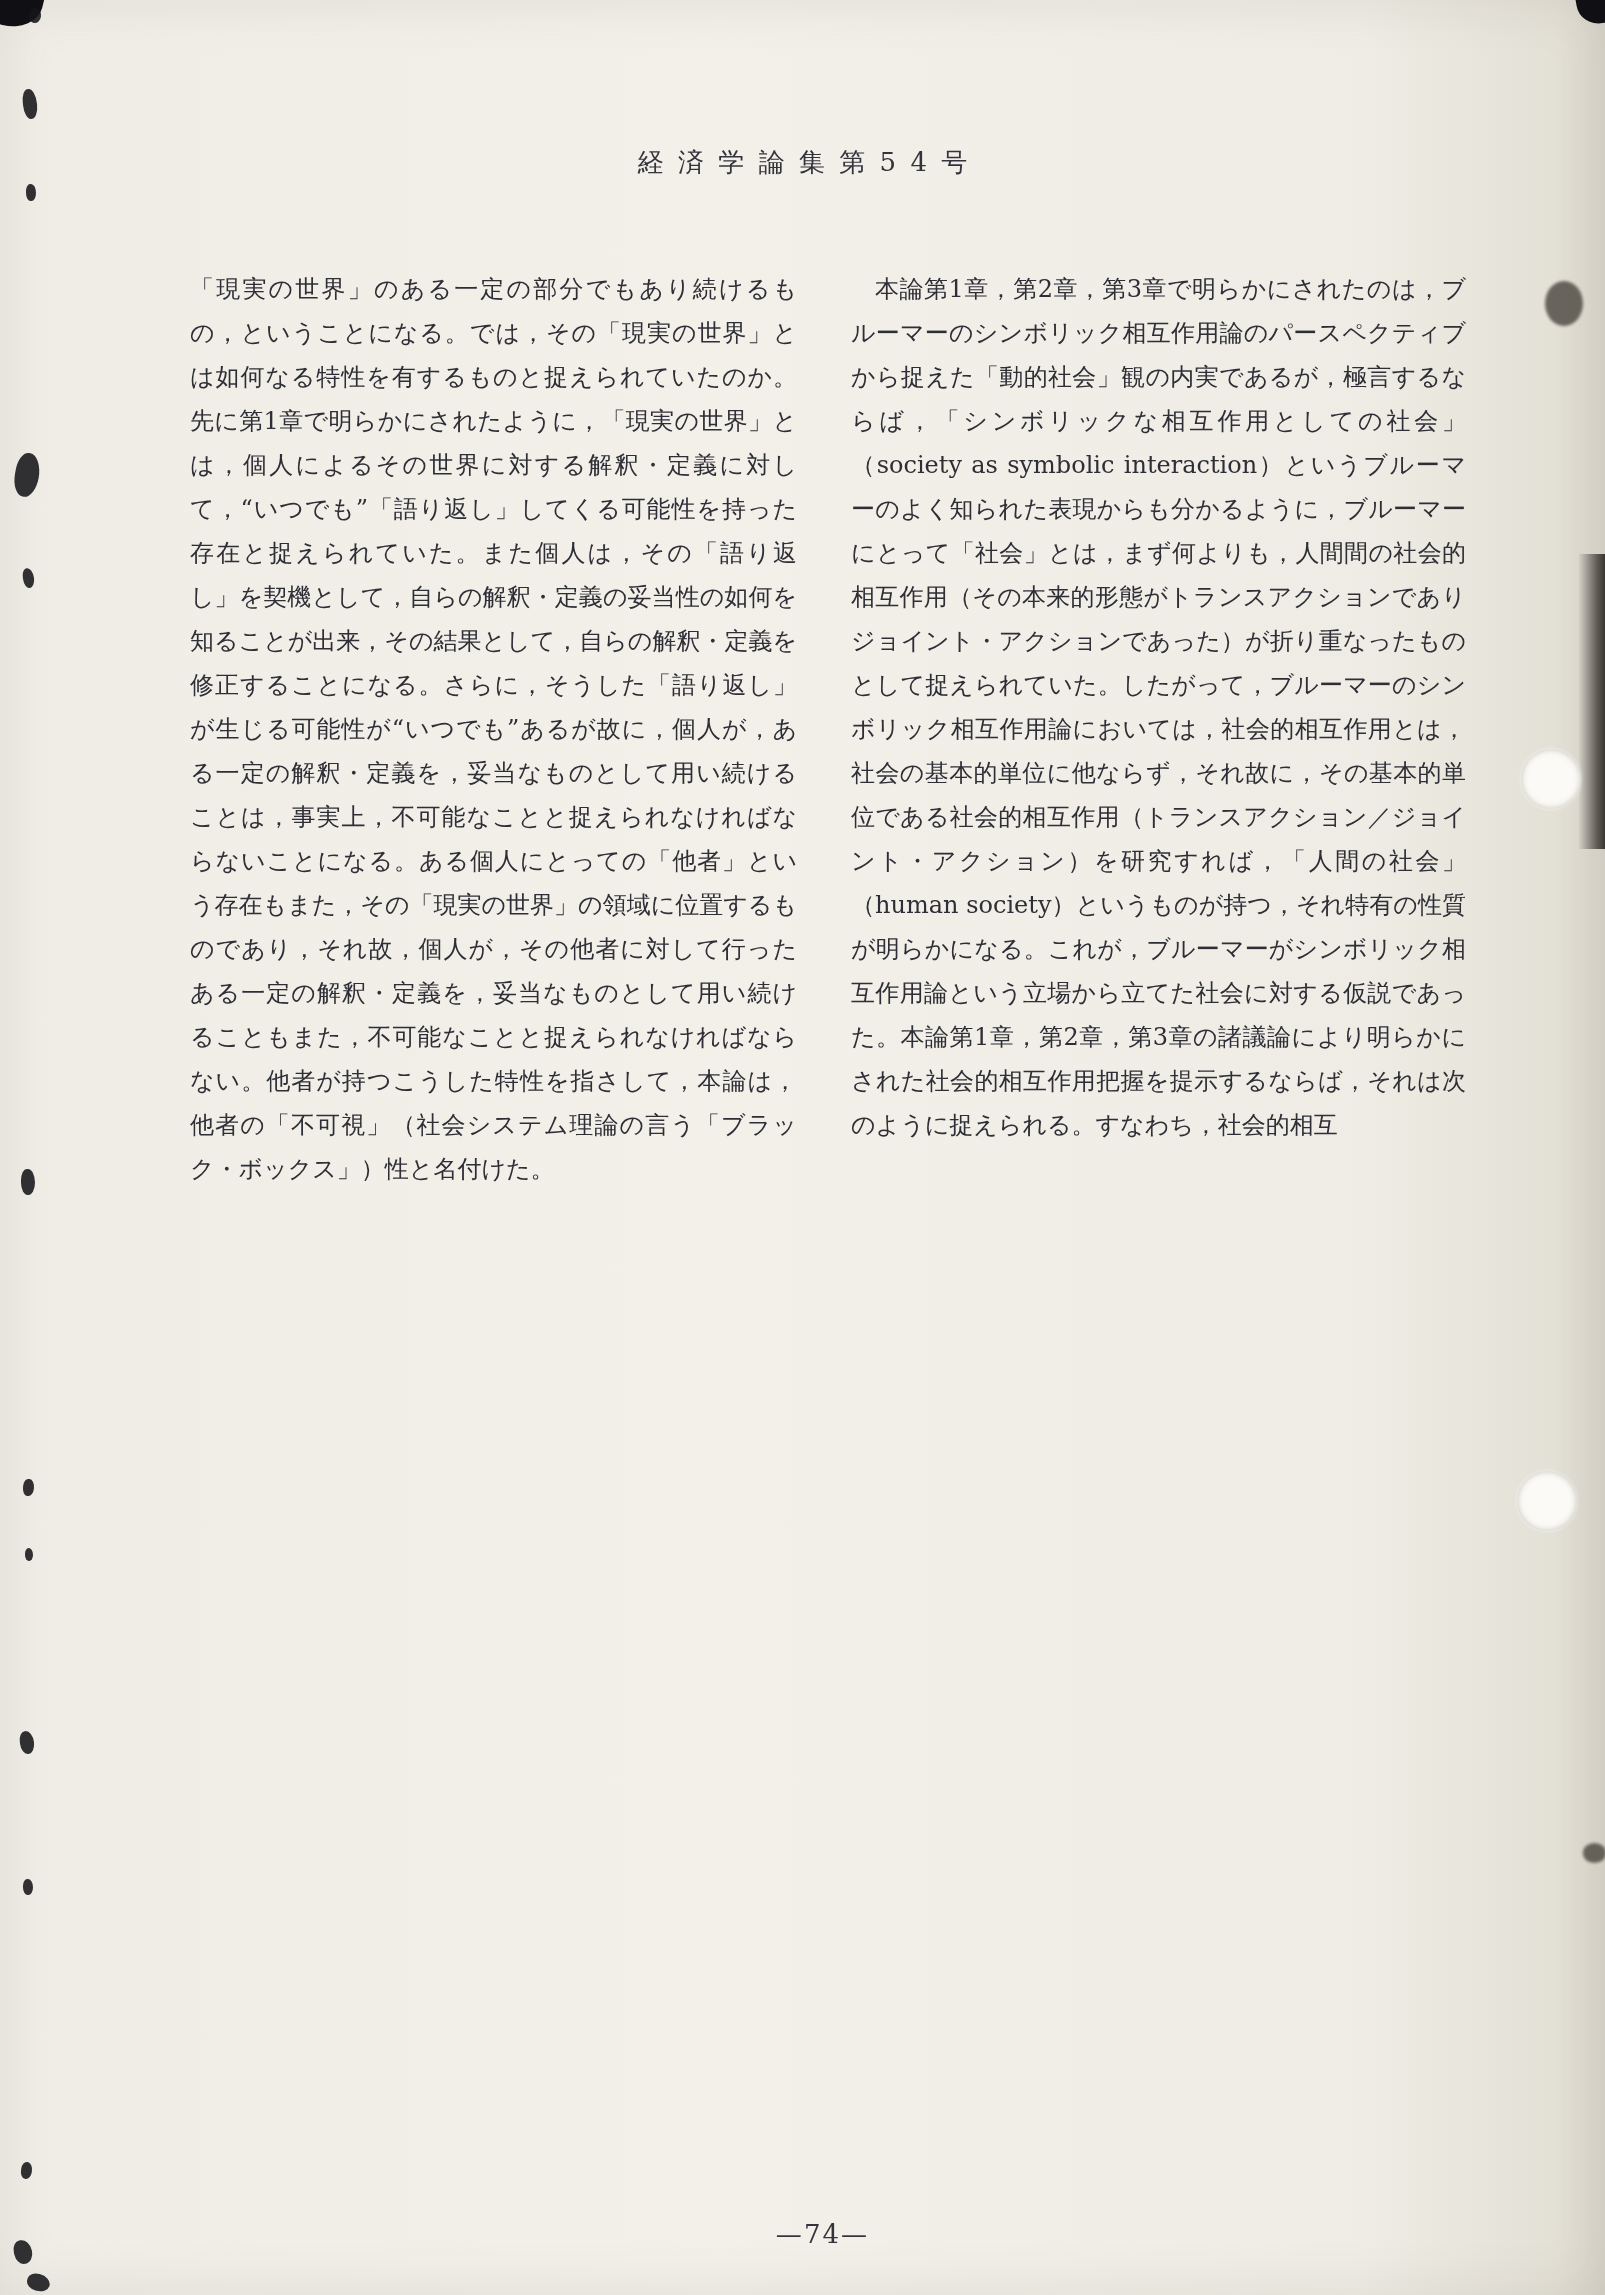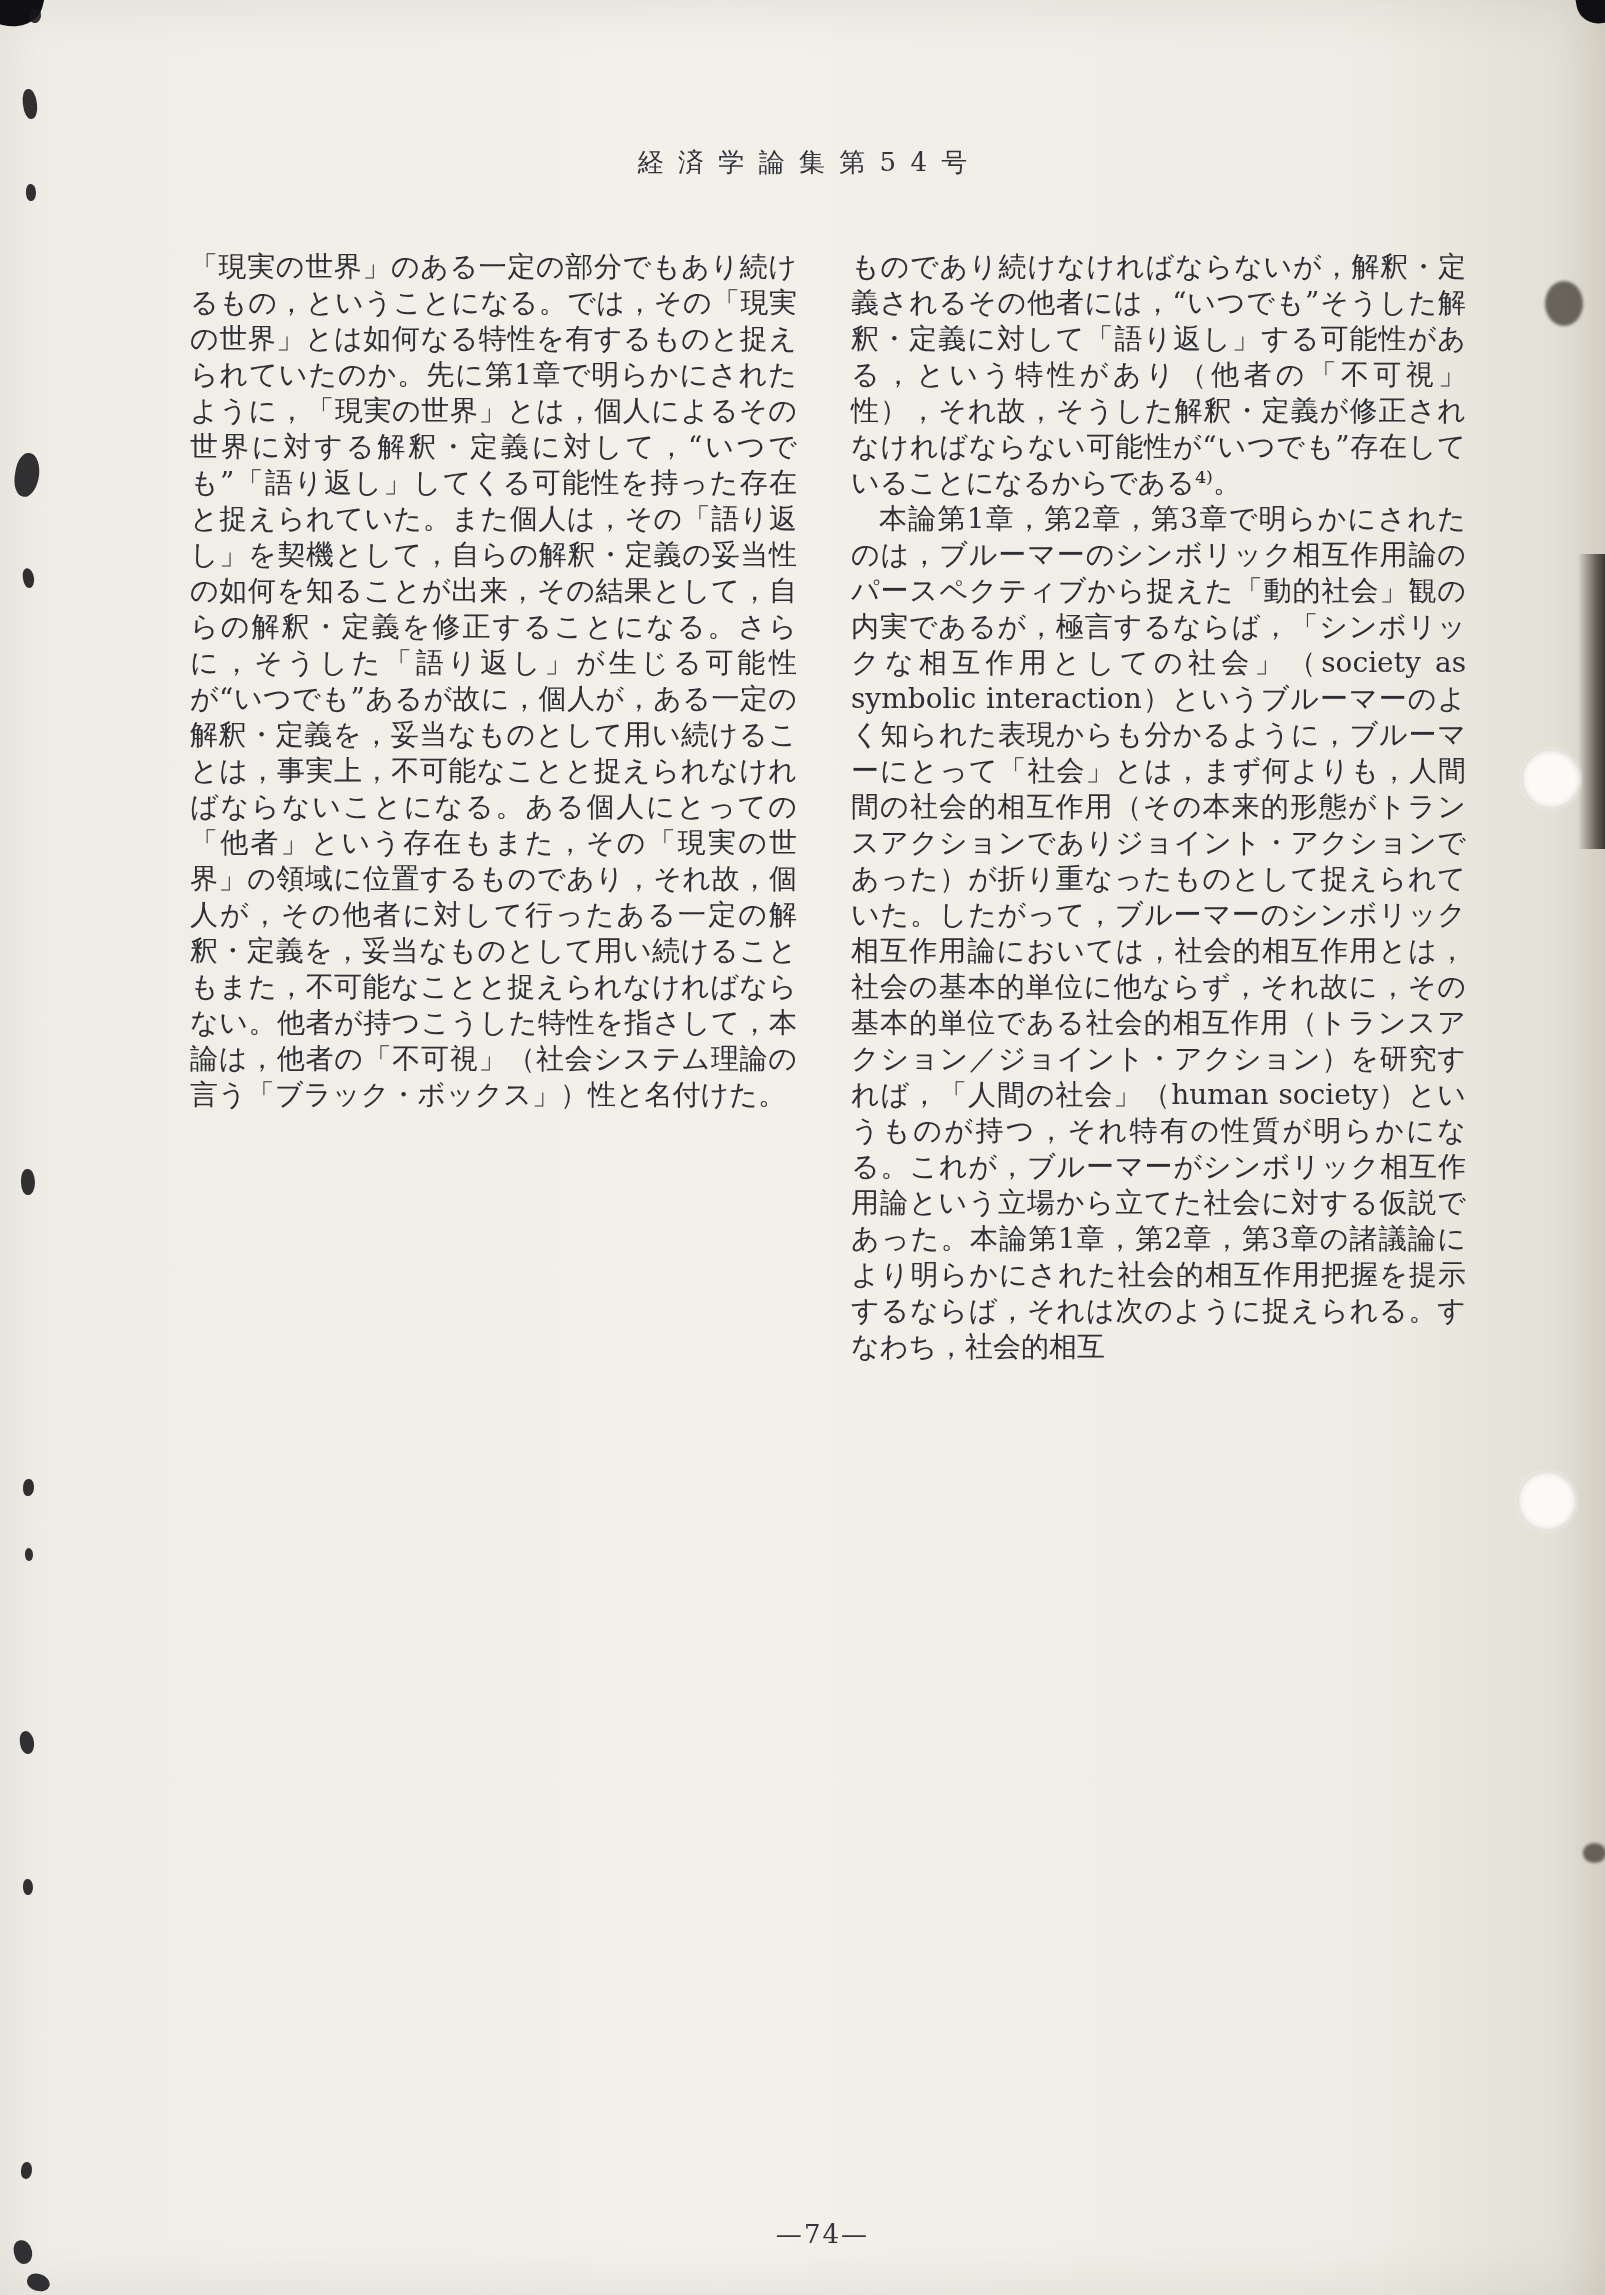--- a/index.html
+++ b/index.html
@@ -14,22 +14,22 @@
     font-family:"DejaVu Serif","Liberation Serif",serif;
     color:#2f2f37;
   }
   .header {
     position:absolute; top:145px; left:0; width:100%;
     text-align:center; font-size:26px; letter-spacing:0.55em;
     text-indent:0.55em; 
     color:#33333b;
   }
   .col {
-    position:absolute; top:249px;
-    font-size:28px; line-height:36px;
+    position:absolute; top:267px;
+    font-size:24px; line-height:44px;
     text-align:justify; text-justify:inter-ideograph;
     color:#2e2e36;
   }
   .col.left  { left:190px;  width:607px; }
   .col.right { left:851px; width:615px; }
   .col p.indent { text-indent:1em; }
   .footer {
     position:absolute; top:2219px; left:0; width:100%;
     text-align:center; font-size:26px; letter-spacing:0.08em;
     color:#33333b;
@@ -60,21 +60,20 @@
 
 <div class="page">
 
   <div class="header">経済学論集第54号</div>
 
   <div class="col left">
     <p>「現実の世界」のある一定の部分でもあり続けるもの，ということになる。では，その「現実の世界」とは如何なる特性を有するものと捉えられていたのか。先に第1章で明らかにされたように，「現実の世界」とは，個人によるその世界に対する解釈・定義に対して，“いつでも”「語り返し」してくる可能性を持った存在と捉えられていた。また個人は，その「語り返し」を契機として，自らの解釈・定義の妥当性の如何を知ることが出来，その結果として，自らの解釈・定義を修正することになる。さらに，そうした「語り返し」が生じる可能性が“いつでも”あるが故に，個人が，ある一定の解釈・定義を，妥当なものとして用い続けることは，事実上，不可能なことと捉えられなければならないことになる。ある個人にとっての「他者」という存在もまた，その「現実の世界」の領域に位置するものであり，それ故，個人が，その他者に対して行ったある一定の解釈・定義を，妥当なものとして用い続けることもまた，不可能なことと捉えられなければならない。他者が持つこうした特性を指さして，本論は，他者の「不可視」（社会システム理論の言う「ブラック・ボックス」）性と名付けた。</p>
   </div>
 
   <div class="col right">
-    <p>ものであり続けなければならないが，解釈・定義されるその他者には，“いつでも”そうした解釈・定義に対して「語り返し」する可能性がある，という特性があり（他者の「不可視」性），それ故，そうした解釈・定義が修正されなければならない可能性が“いつでも”存在していることになるからである⁴⁾。</p>
     <p class="indent">本論第1章，第2章，第3章で明らかにされたのは，ブルーマーのシンボリック相互作用論のパースペクティブから捉えた「動的社会」観の内実であるが，極言するならば，「シンボリックな相互作用としての社会」（society as symbolic interaction）というブルーマーのよく知られた表現からも分かるように，ブルーマーにとって「社会」とは，まず何よりも，人間間の社会的相互作用（その本来的形態がトランスアクションでありジョイント・アクションであった）が折り重なったものとして捉えられていた。したがって，ブルーマーのシンボリック相互作用論においては，社会的相互作用とは，社会の基本的単位に他ならず，それ故に，その基本的単位である社会的相互作用（トランスアクション／ジョイント・アクション）を研究すれば，「人間の社会」（human society）というものが持つ，それ特有の性質が明らかになる。これが，ブルーマーがシンボリック相互作用論という立場から立てた社会に対する仮説であった。本論第1章，第2章，第3章の諸議論により明らかにされた社会的相互作用把握を提示するならば，それは次のように捉えられる。すなわち，社会的相互</p>
   </div>
 
   <div class="footer">—74—</div>
 
   <div class="corner" style="left:-15px; top:-16.6px; width:57px; height:44px; transform:rotate(14deg); border-radius:0 0 60% 40%;"></div>
   <div class="corner" style="left:1577px; top:-10.6px; width:38px; height:35px; transform:rotate(-10deg); border-radius:0 0 0 60%;"></div>
 
   <div class="mark" style="left:29px; top:7.6px; width:12px; height:15px; transform:rotate(8deg);"></div>
   <div class="mark" style="left:23px; top:89px; width:13.6px; height:30px; transform:rotate(-6deg);"></div>

